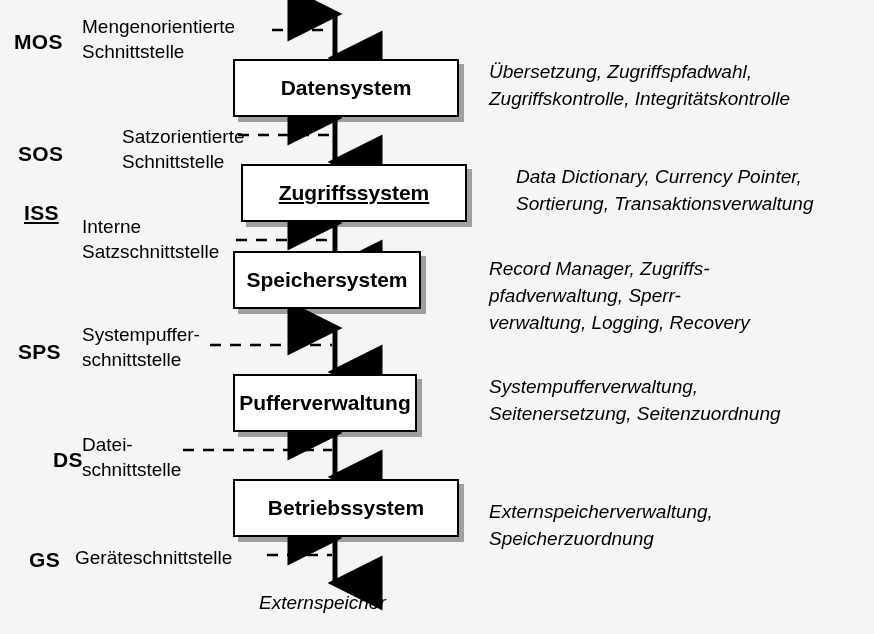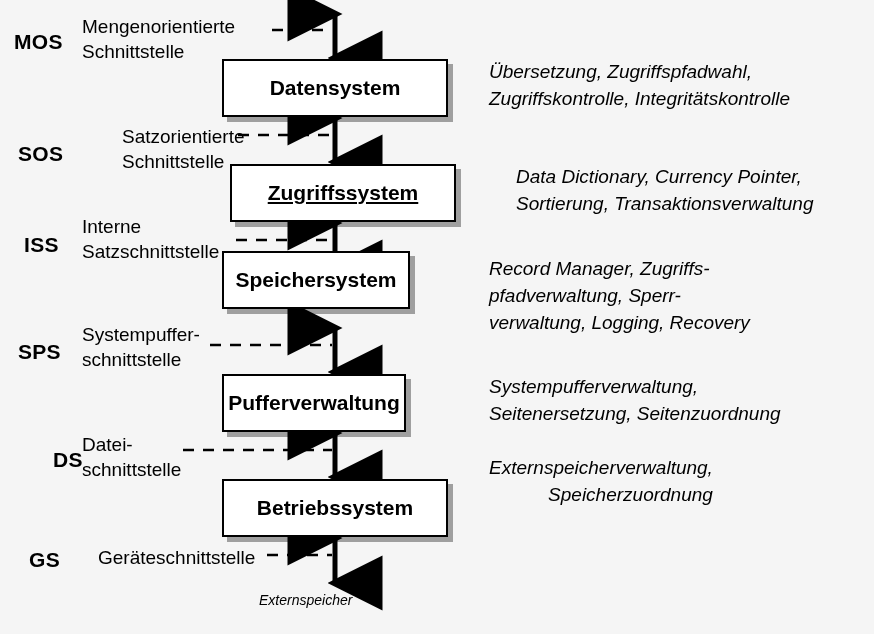--- a/index.html
+++ b/index.html
@@ -38,31 +38,32 @@
     position: absolute;
     background: #ffffff;
     border: 2px solid #000;
     box-shadow: 5px 5px 0 rgba(0,0,0,0.35);
     display: flex;
     align-items: center;
     justify-content: center;
     font-size: 21px;
     font-weight: bold;
     box-sizing: border-box;
+    margin-left: 11px;
   }
   .desc {
     position: absolute;
     font-size: 19px;
     font-style: italic;
     line-height: 27px;
     white-space: pre;
   }
   .bottomlabel {
     position: absolute;
-    font-size: 14px;
+    font-size: 19px;
     font-style: italic;
     white-space: nowrap;
   }
   svg.overlay {
     position: absolute;
     left: 0; top: 0;
     width: 874px;
     height: 634px;
     pointer-events: none;
   }
@@ -96,21 +97,21 @@
       <line x1="238" y1="135" x2="332" y2="135"></line>
       <line x1="236" y1="240" x2="332" y2="240"></line>
       <line x1="210" y1="345" x2="332" y2="345"></line>
       <line x1="183" y1="450" x2="332" y2="450"></line>
       <line x1="267" y1="555" x2="332" y2="555"></line>
     </g>
   </svg>
 
   <div class="abbrev" style="left:14px; top:30px;">MOS</div>
   <div class="abbrev" style="left:18px; top:142px;">SOS</div>
-  <div class="abbrev" style="left:24px; top:233px;">ISS</div>
+  <div class="abbrev" style="left:24px; top:201px;text-decoration:underline;">ISS</div>
   <div class="abbrev" style="left:18px; top:340px;">SPS</div>
   <div class="abbrev" style="left:29px; top:448px;margin-left:24px;">DS</div>
   <div class="abbrev" style="left:29px; top:548px;">GS</div>
 
   <div class="ifname" style="left:82px; top:14px;">
     <div>Mengenorientierte</div>
     <div>Schnittstelle</div>
   </div>
 
   <div class="ifname" style="left:82px; top:124px;margin-left:40px;">
@@ -126,37 +127,37 @@
   <div class="ifname" style="left:82px; top:322px;">
     <div>Systempuffer-</div>
     <div>schnittstelle</div>
   </div>
 
   <div class="ifname" style="left:82px; top:432px;">
     <div>Datei-</div>
     <div>schnittstelle</div>
   </div>
 
-  <div class="ifname" style="left:98px; top:545px;">
+  <div class="ifname" style="left:75px; top:545px;">
     <div>Geräteschnittstelle</div>
   </div>
 
   <div class="box" style="left:222px; top:59px;  width:226px; height:58px;">Datensystem</div>
   <div class="box" style="left:230px; top:164px; width:226px; height:58px;text-decoration:underline;">Zugriffssystem</div>
   <div class="box" style="left:222px; top:251px; width:188px; height:58px;">Speichersystem</div>
   <div class="box" style="left:222px; top:374px; width:184px; height:58px;">Pufferverwaltung</div>
   <div class="box" style="left:222px; top:479px; width:226px; height:58px;">Betriebssystem</div>
 
   <div class="desc" style="left:489px; top:58px;">Übersetzung, Zugriffspfadwahl,
 Zugriffskontrolle, Integritätskontrolle</div>
   <div class="desc" style="left:489px; top:163px;margin-left:27px;">Data Dictionary, Currency Pointer,
 Sortierung, Transaktionsverwaltung</div>
   <div class="desc" style="left:489px; top:255px;">Record Manager, Zugriffs-
 pfadverwaltung, Sperr-
 verwaltung, Logging, Recovery</div>
   <div class="desc" style="left:489px; top:373px;">Systempufferverwaltung,
 Seitenersetzung, Seitenzuordnung</div>
-  <div class="desc" style="left:489px; top:454px;text-align:right;">Externspeicherverwaltung,
+  <div class="desc" style="left:489px; top:498px;">Externspeicherverwaltung,
 Speicherzuordnung</div>
 
   <div class="bottomlabel" style="left:259px; top:592px;">Externspeicher</div>
 
 </div>
 
 </body></html>

